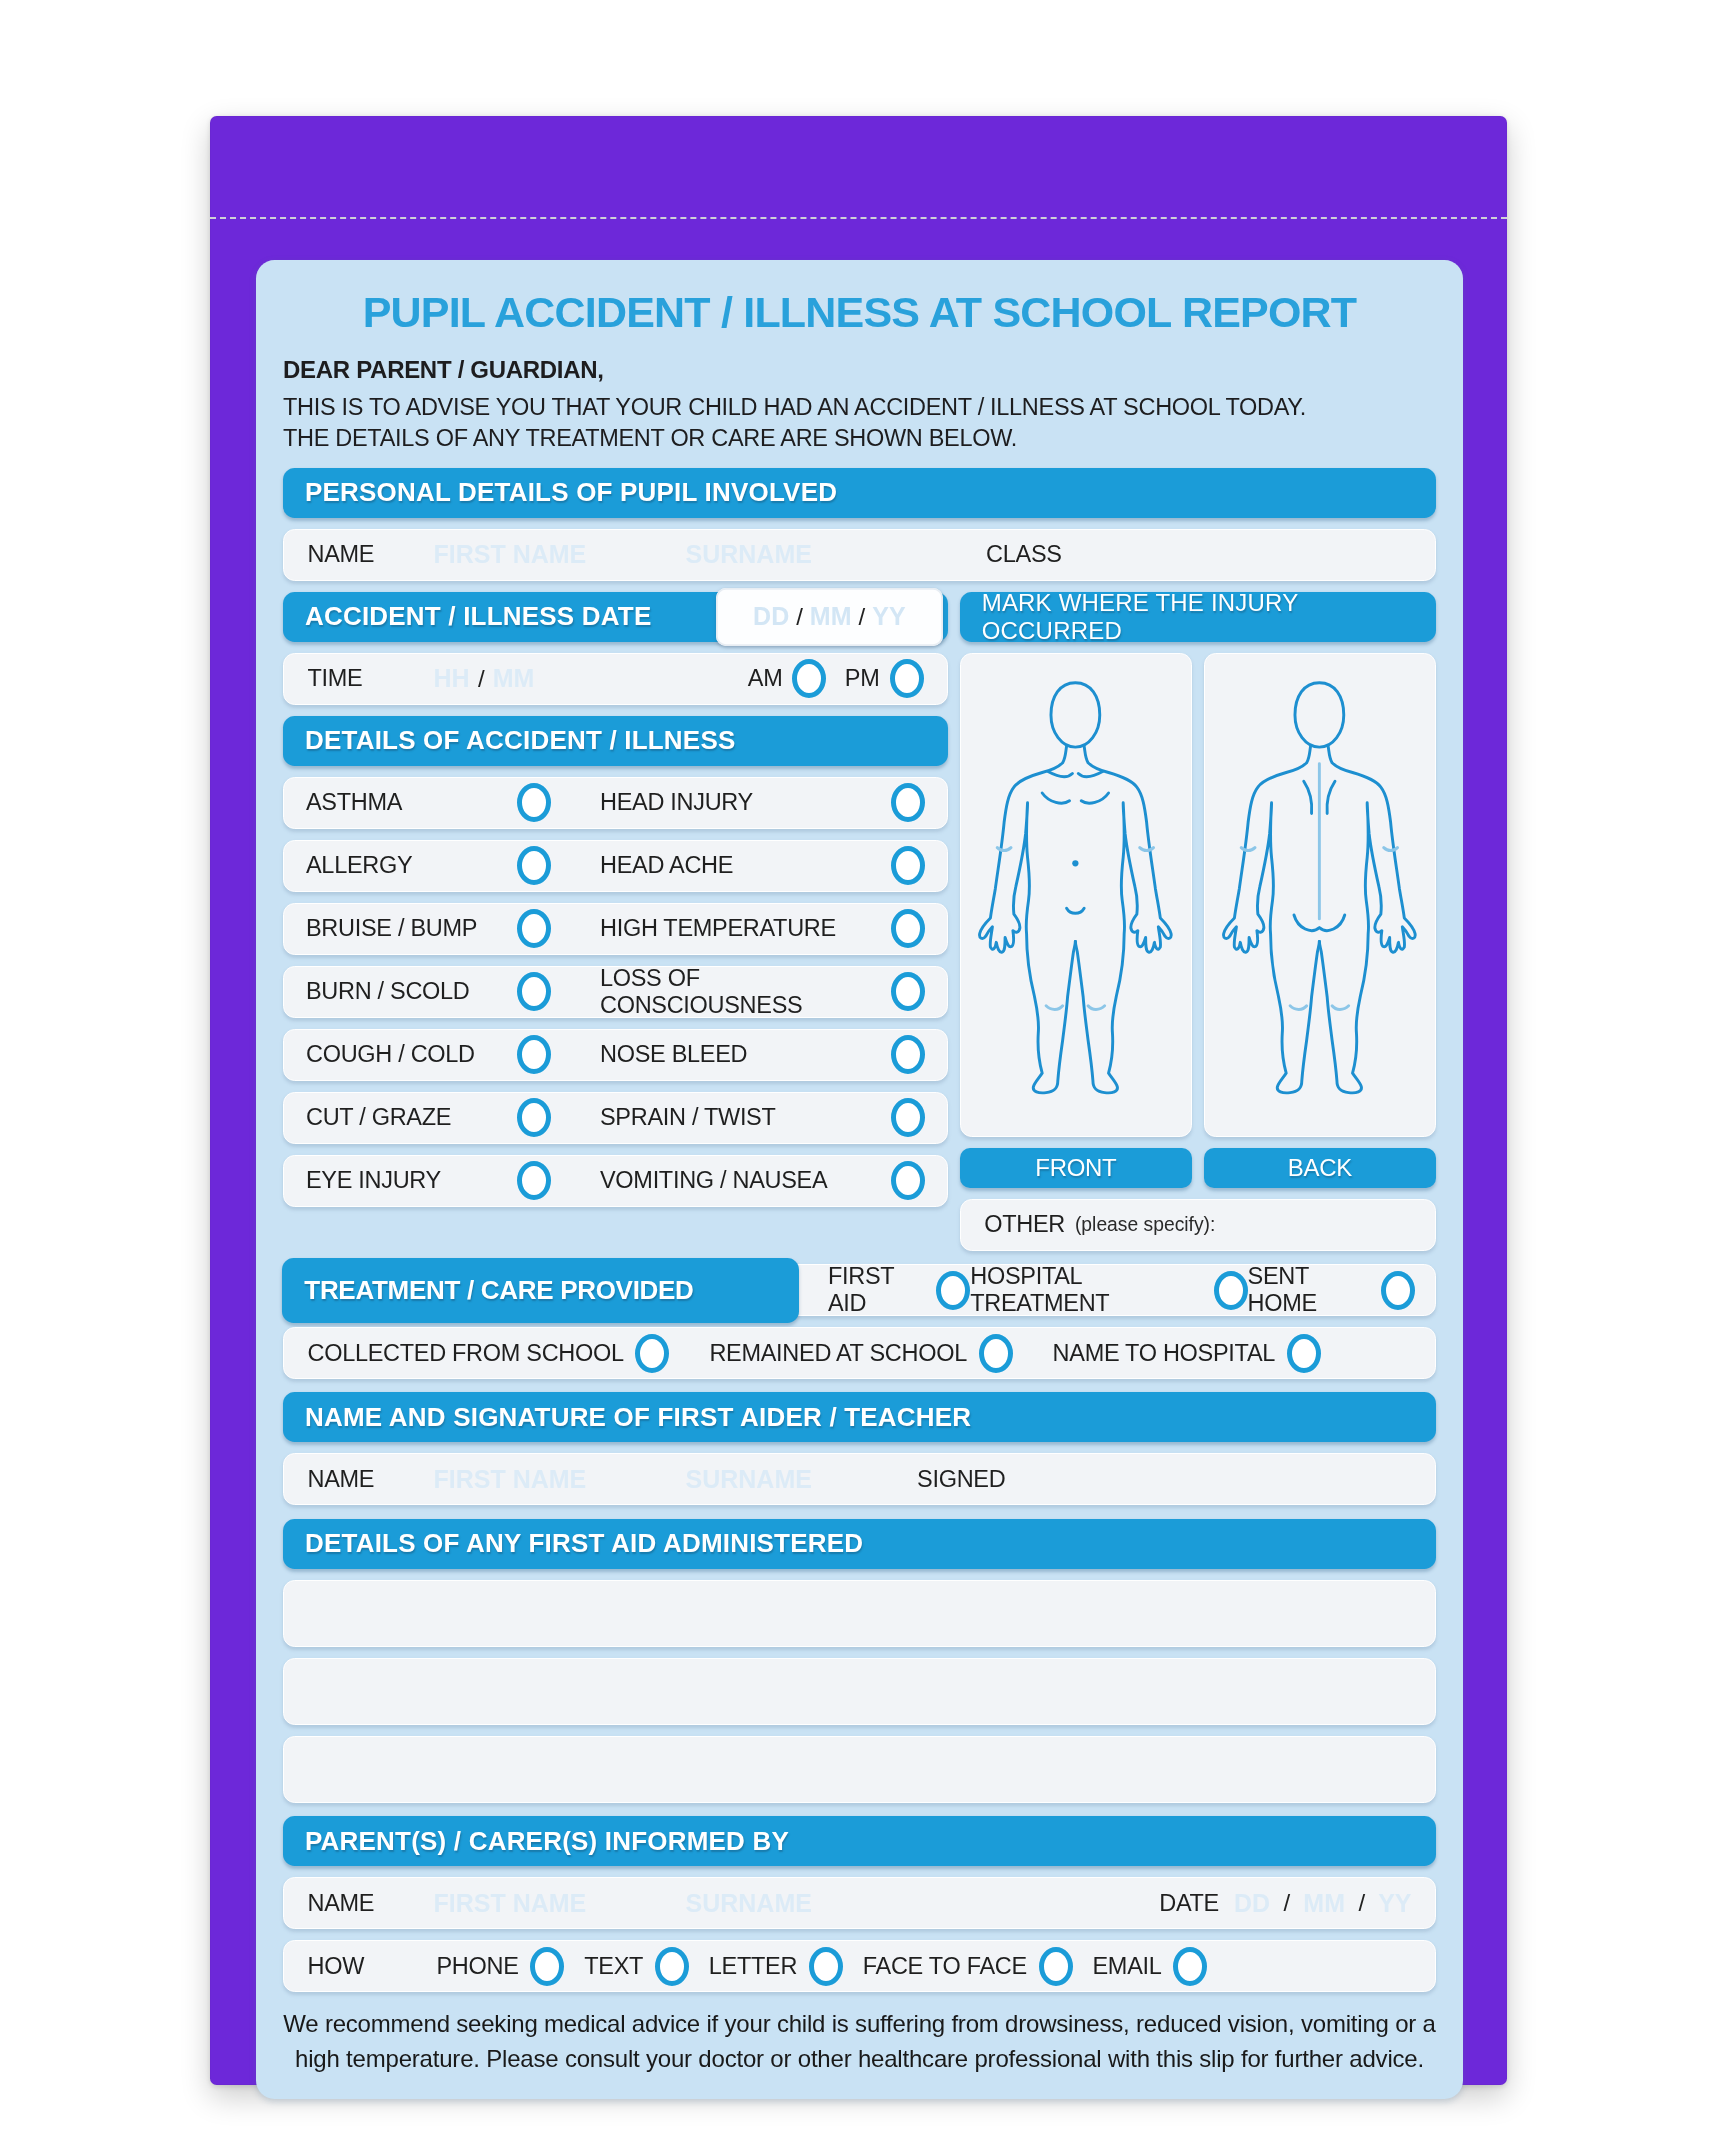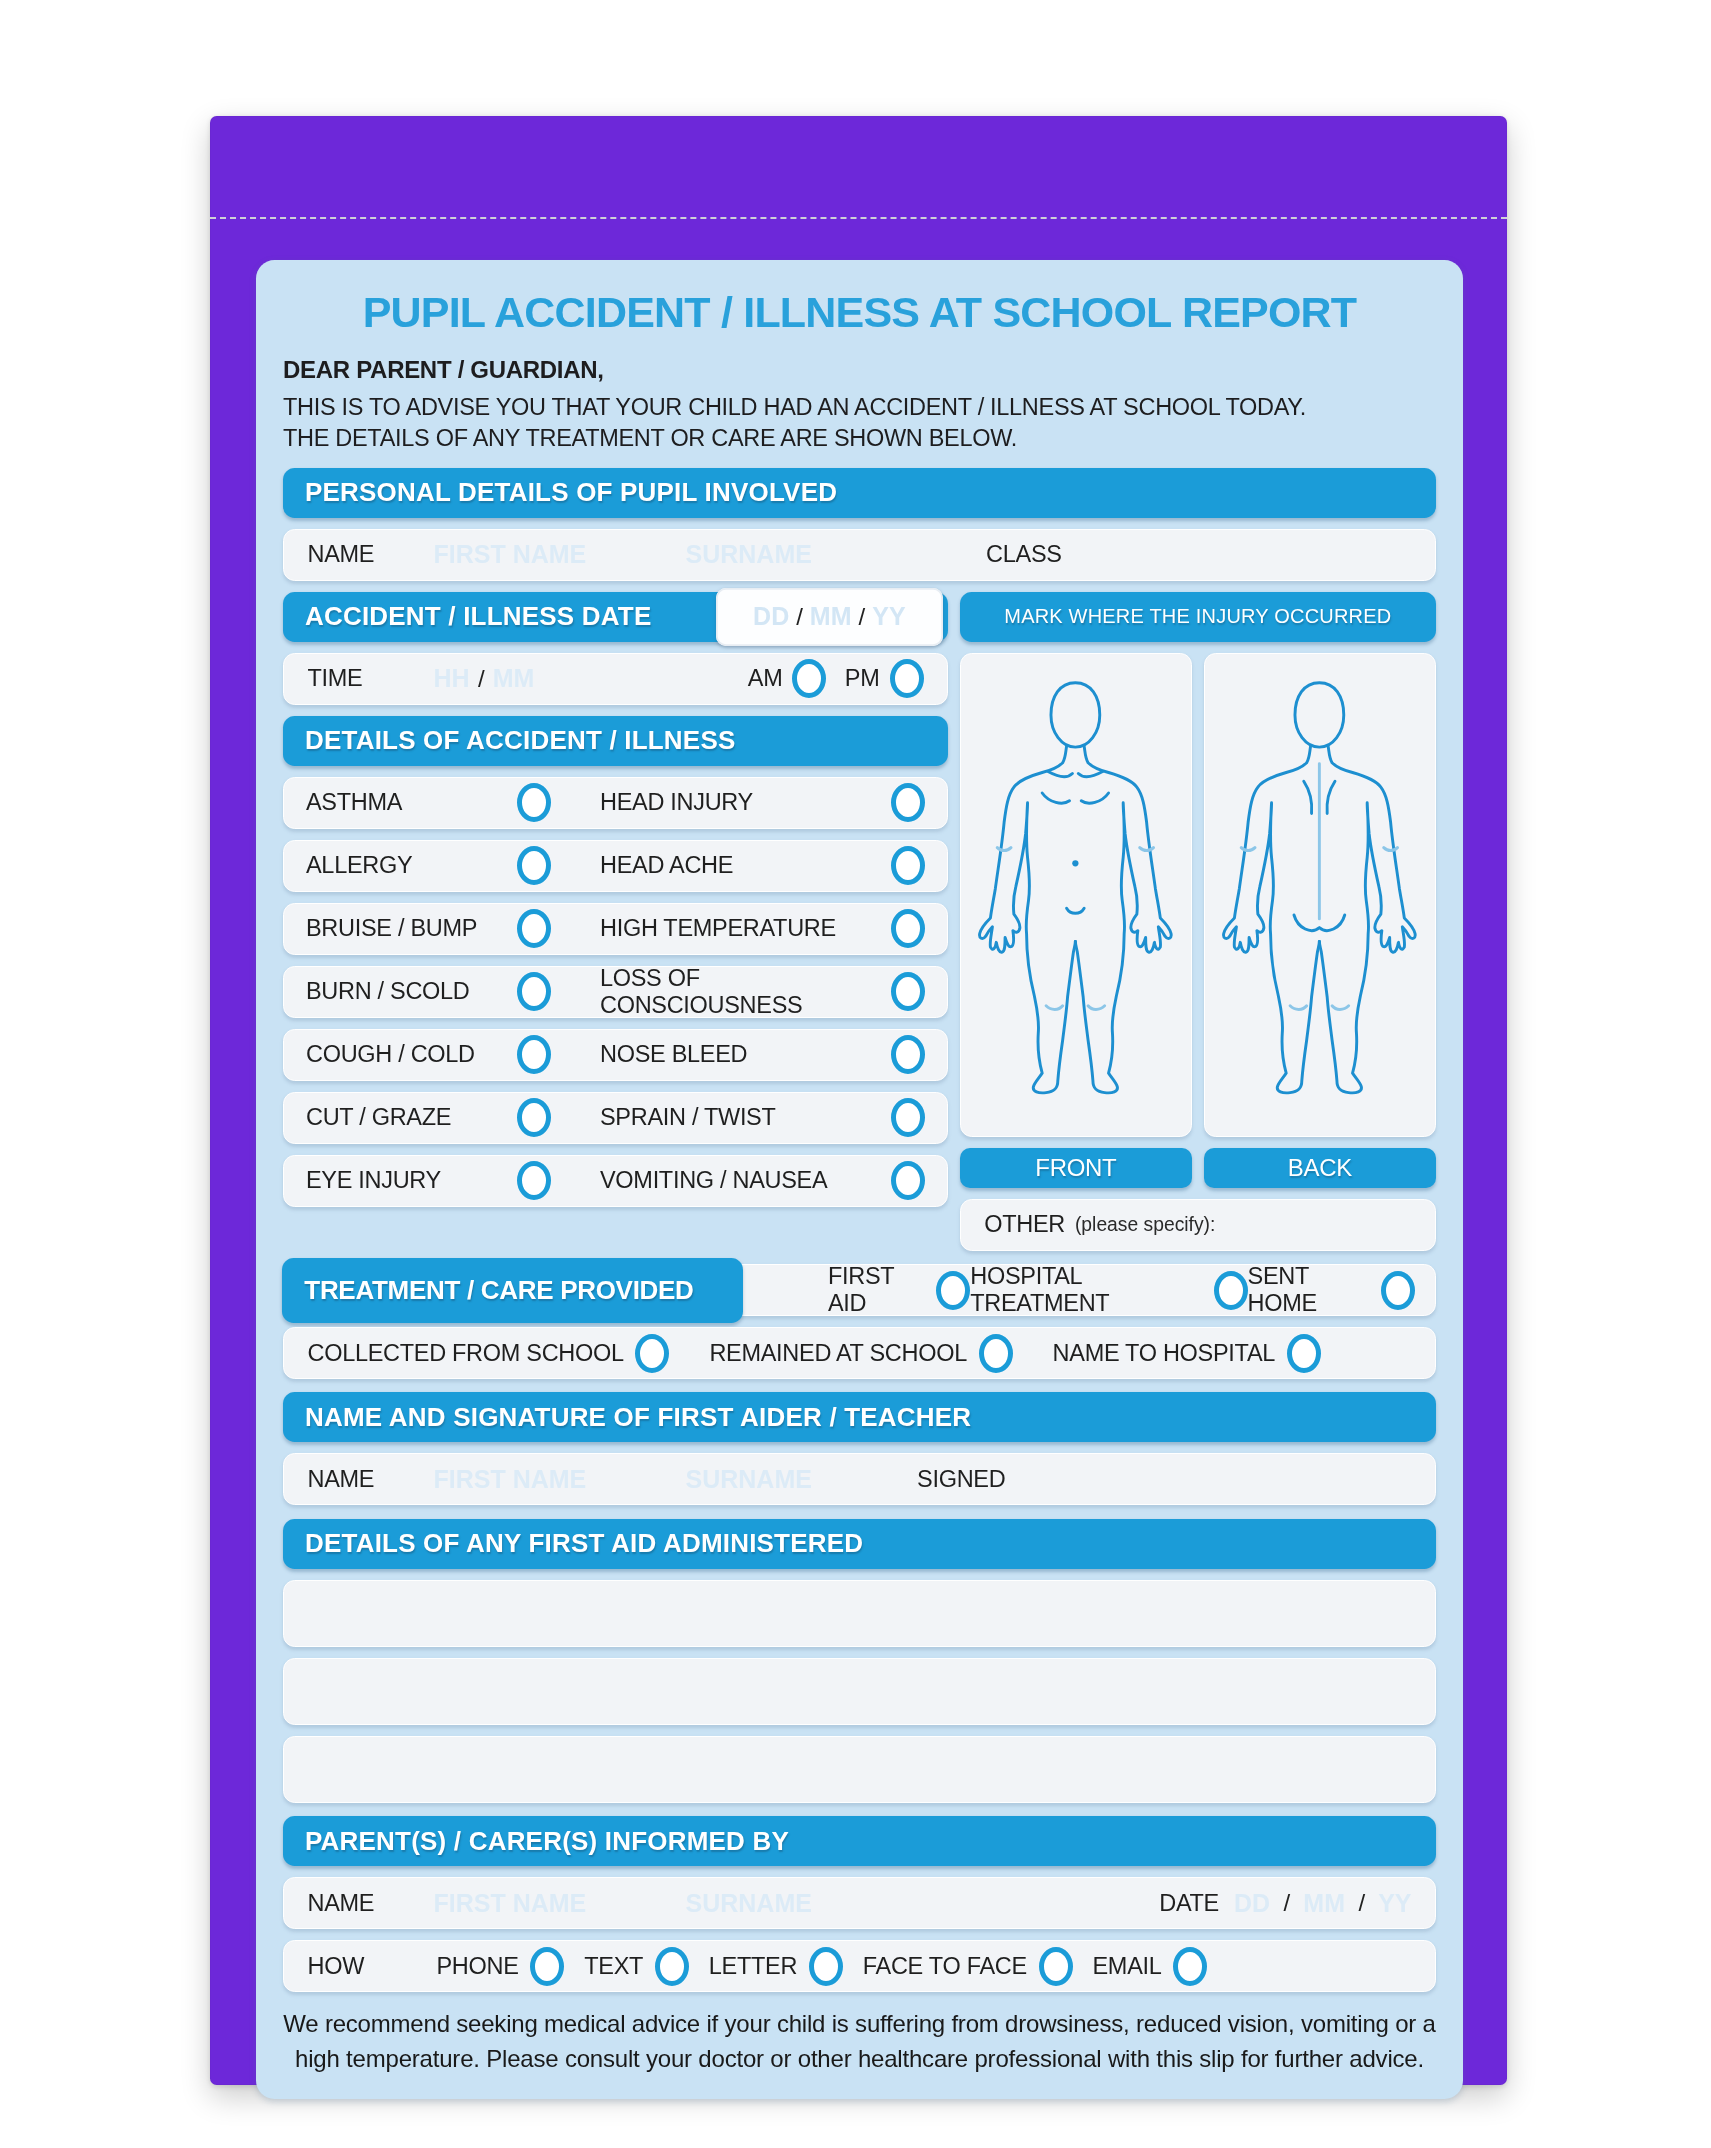--- a/index.html
+++ b/index.html
@@ -67,41 +67,41 @@
   .ampm .lbl{margin-left:8.4px;}
   .circ{
     width:34px;height:39px;border:5px solid #1b9cd8;border-radius:50%;
     background:#ffffff;flex:0 0 auto;box-sizing:border-box;
   }
   .cb-row{padding:0 22px;}
   .cb-l{width:211px;flex:0 0 auto;}
   .cb-r{margin-left:49px;}
   .circ.end{margin-left:auto;}
   
-  .mark-hdr{font-weight:400;justify-content:center;font-size:20px;}
+  .mark-hdr{font-weight:400;justify-content:center;font-size:24px;}
   .bodies{display:flex;gap:11.7px;margin-top:11px;height:484px;}
   .body-panel{
     flex:1;background:#f2f4f7;border-radius:11.7px;border:1.7px solid #ffffff;box-sizing:border-box;
     display:flex;align-items:center;justify-content:center;
     box-shadow:0 2.5px 3.4px rgba(90,120,150,0.22);
   }
   .figure{height:449px;}
   .figure use,.figure .det path{stroke:#1d8fd0;stroke-width:3;fill:none;stroke-linecap:round;stroke-linejoin:round;}
   .figure .lt{stroke:#8cc6e8 !important;stroke-width:2.5;}
   .fb{display:flex;gap:11.7px;margin-top:11px;}
   .fb-btn{
     flex:1;height:40px;background:#1b9cd8;border-radius:10px;color:#fff;
     display:flex;align-items:center;justify-content:center;font-size:24px;
     text-shadow:0.8px 1.7px 1.7px rgba(20,60,90,0.35);box-shadow:0 2.5px 3.4px rgba(40,90,130,0.30);
   }
   .other-row .hint{font-size:19.3px;margin-left:10px;color:#2a2a2a;letter-spacing:0;}
   
   .treat-row{padding-left:544px;padding-right:20px;margin-top:13.4px;}
   .treat-label{
-    position:absolute;left:-1.7px;top:-7.6px;height:65px;width:461px;background:#1b9cd8;
+    position:absolute;left:-1.7px;top:-7.6px;height:65px;width:517px;background:#1b9cd8;
     border-radius:11.7px;display:flex;align-items:center;padding:0 22px;box-sizing:border-box;
     color:#fff;font-size:26px;font-weight:700;
     text-shadow:0.8px 1.7px 1.7px rgba(20,60,90,0.35);box-shadow:0 2.5px 3.4px rgba(40,90,130,0.30);
   }
   .opts{flex:1;display:flex;align-items:center;}
   .opt{display:flex;align-items:center;gap:11.7px;}
   .collect-row{gap:40px;}
   .how-row{gap:20px;}
   .how-lbl{width:109px;flex:0 0 auto;}
   .blank-row{

